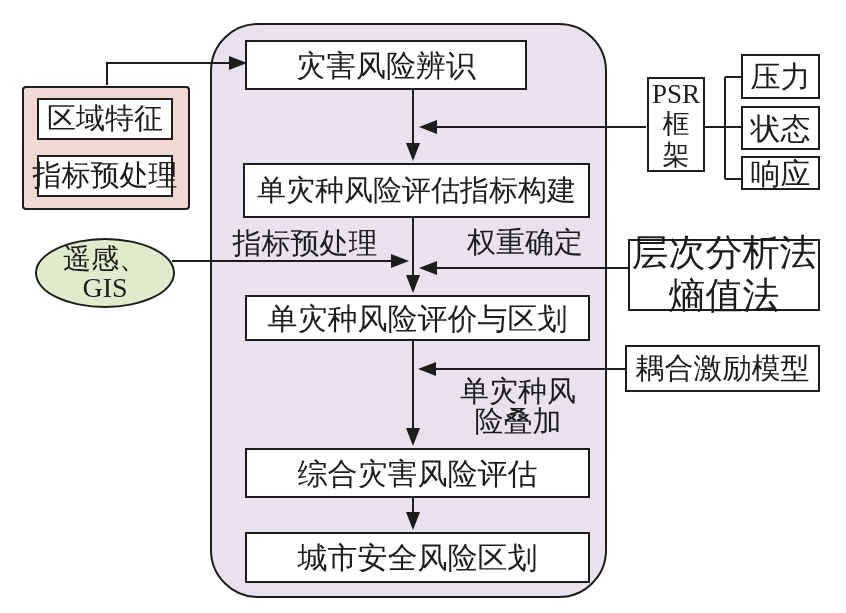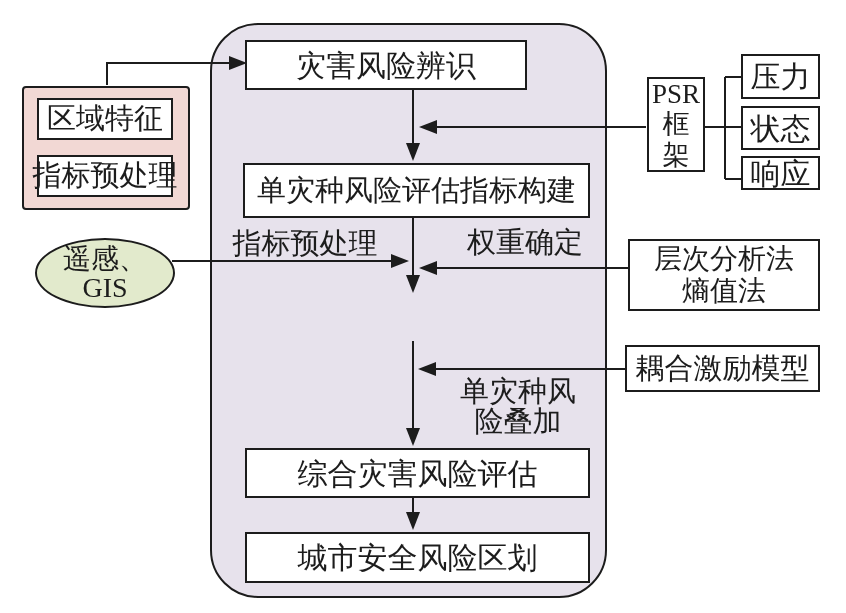--- a/index.html
+++ b/index.html
@@ -60,21 +60,21 @@
     left:647px;top:77px;width:58px;height:95px;
     font-size:27px;line-height:1.12;
     flex-direction:column;
   }
   .psr-item{left:741px;width:79px;font-size:30px;}
   .psr-item.p1{top:54px;height:45px;}
   .psr-item.p2{top:106px;height:44px;}
   .psr-item.p3{top:156px;height:34px;}
   .methods-box{
     left:628px;top:239px;width:192px;height:72px;
-    font-size:28px;line-height:1.15;
+    font-size:37px;line-height:1.15;
     flex-direction:column;
   }
   .coupling-box{left:625px;top:345px;width:195px;height:47px;font-size:29px;text-align:right;}
   .edge-label{
     position:absolute;z-index:3;
     font-size:29px;line-height:1.0;
     text-align:center;
     white-space:nowrap;
   }
   .lbl-preprocess{left:222px;top:229px;width:166px;}
@@ -123,20 +123,23 @@
       <polygon points="413,530 406,512 420,512"></polygon>
     </g>
   </svg>
 
   <div class="node step1">
     <span>灾害风险辨识</span>
   </div>
   <div class="node step2">
     <span>单灾种风险评估指标构建</span>
   </div>
+  <div class="node step3">
+    <span>单灾种风险评价与区划</span>
+  </div>
   <div class="node step4">
     <span>综合灾害风险评估</span>
   </div>
   <div class="node step5">
     <span>城市安全风险区划</span>
   </div>
 
   <div class="pink-group">
     <div class="node pink-inner a">
       <span>区域特征</span>

